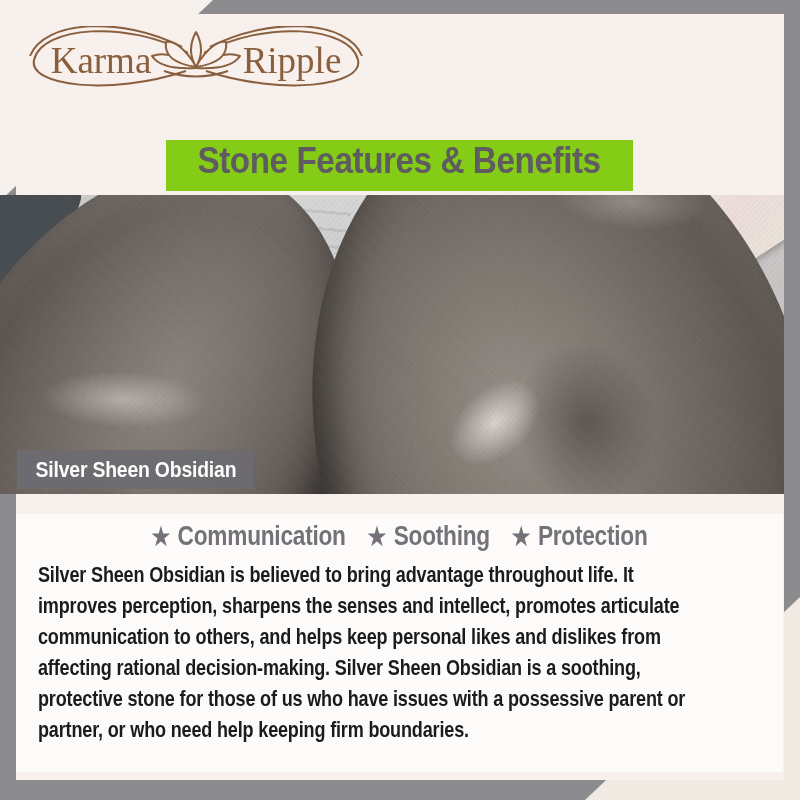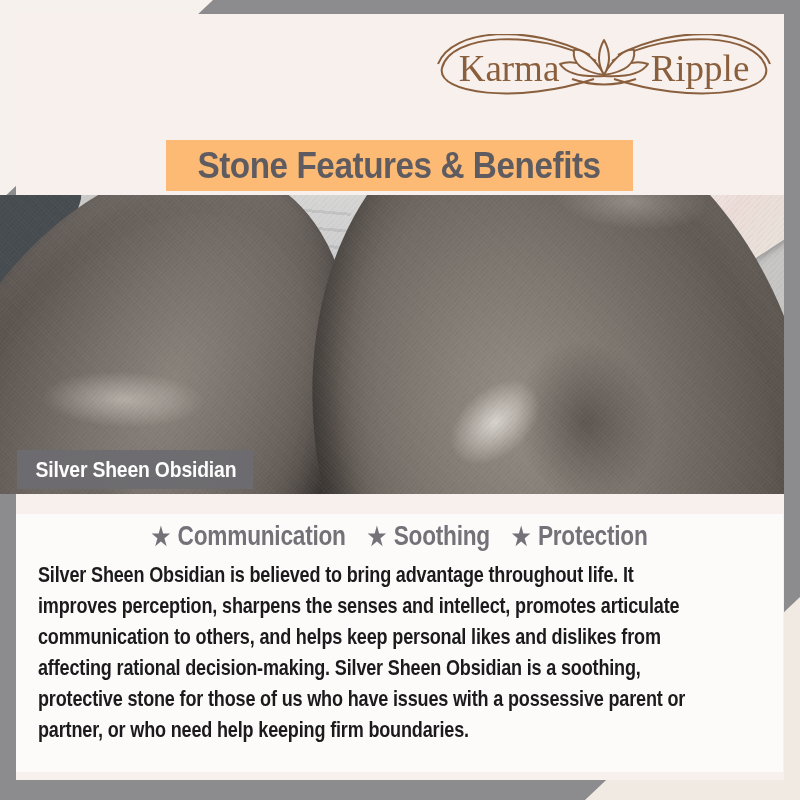--- a/index.html
+++ b/index.html
@@ -8,27 +8,27 @@
     font-family:"Liberation Sans",sans-serif;background:#8c8b8d;
   }
   
   .marble-bg{position:absolute;left:0;top:0;width:800px;height:800px;}
   
   .card{
     position:absolute;left:16px;top:14px;width:768px;height:766px;
     background:#f7f0ec;
   }
   
-  .logo-wrap{position:absolute;left:0;top:20px;width:768px;display:flex;justify-content:flex-end;}
+  .logo-wrap{position:absolute;left:0;top:12px;width:768px;display:flex;justify-content:flex-start;}
   .logo-svg{width:360px;height:72px;display:block;}
   .logo-text{font-family:"Liberation Serif",serif;font-size:37px;fill:#8a5f3d;}
   
   .heading-box{
     position:absolute;left:150px;top:126px;width:467px;height:51px;
-    background:#fdba74;display:flex;align-items:center;justify-content:center;
+    background:#84cc16;display:flex;align-items:flex-start;justify-content:center;
   }
   .heading-text{
     font-size:37px;font-weight:bold;color:#5e5c61;white-space:nowrap;
     transform:scaleX(0.90);letter-spacing:-0.5px;
   }
   
   .photo{
     position:absolute;left:0;top:195px;width:784px;height:299px;overflow:hidden;
     background:linear-gradient(100deg,#cfcdcb 0%,#c2c1c1 40%,#cbc9c7 70%,#c6c5c4 100%);
   }

